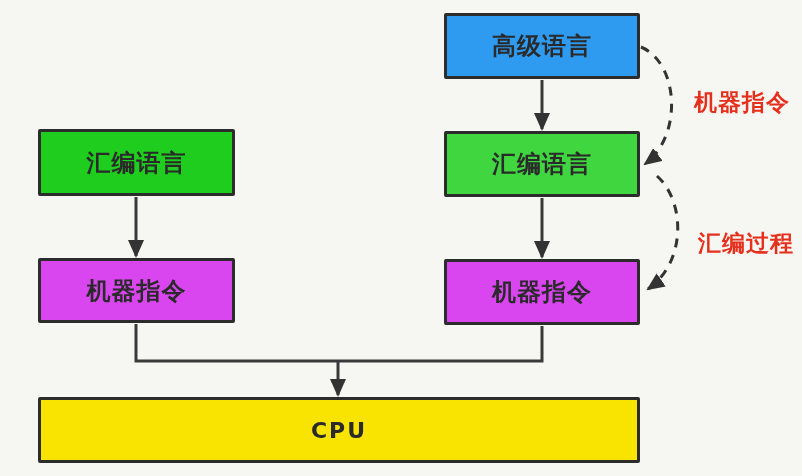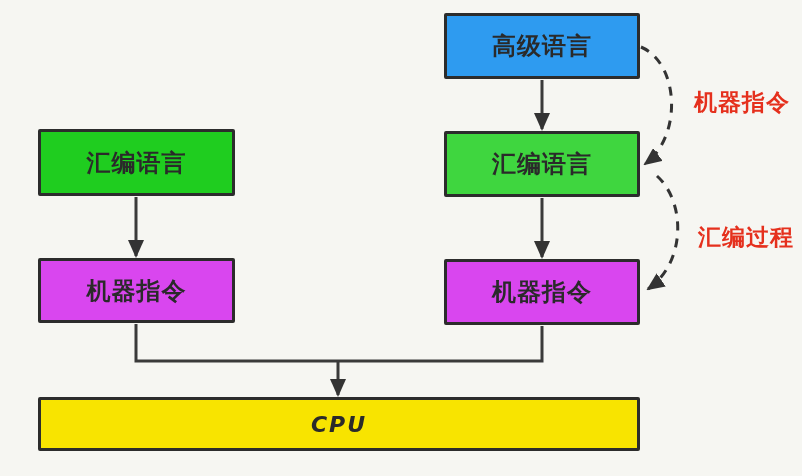--- a/index.html
+++ b/index.html
@@ -31,38 +31,38 @@
   .box-green-l{ background: #1fcd1f; }
   .box-green-r{ background: #3fd63f; }
   .box-orange { background: #d946ef; }
   .box-yellow { background: #f8e400; font-size: 22px; font-weight: 600; letter-spacing: 2px; }
 
   #box-high-level    { left: 444px; top: 13px;  width: 196px; height: 66px; }
   #box-asm-left      { left: 38px;  top: 129px; width: 197px; height: 67px; }
   #box-asm-right     { left: 444px; top: 131px; width: 196px; height: 66px; }
   #box-machine-left  { left: 38px;  top: 258px; width: 197px; height: 65px; }
   #box-machine-right { left: 444px; top: 259px; width: 196px; height: 66px; }
-  #box-cpu           { left: 38px;  top: 397px; width: 602px; height: 54px; font-style: italic; }
+  #box-cpu           { left: 38px;  top: 397px; width: 602px; height: 66px; }
 
   .connectors {
     position: absolute;
     left: 0; top: 0;
     width: 802px; height: 476px;
     pointer-events: none;
   }
   .proc-label {
     position: absolute;
     font-size: 23px;
     font-weight: 700;
     color: #e5301d;
     letter-spacing: 1px;
     white-space: nowrap;
   }
   #label-compile  { left: 694px; top: 87px; }
-  #label-assemble { left: 698px; top: 222px; }
+  #label-assemble { left: 698px; top: 228px; }
 </style>
 </head>
 <body>
 
 <div class="canvas">
 
   <svg class="connectors" width="802" height="476" viewBox="0 0 802 476">
     <defs>
       <marker id="arrow" markerUnits="userSpaceOnUse" markerWidth="18" markerHeight="16" viewBox="0 0 18 16" refX="16" refY="8" orient="auto">
         <path d="M0,0 L18,8 L0,16 Z" fill="#333333"></path>

